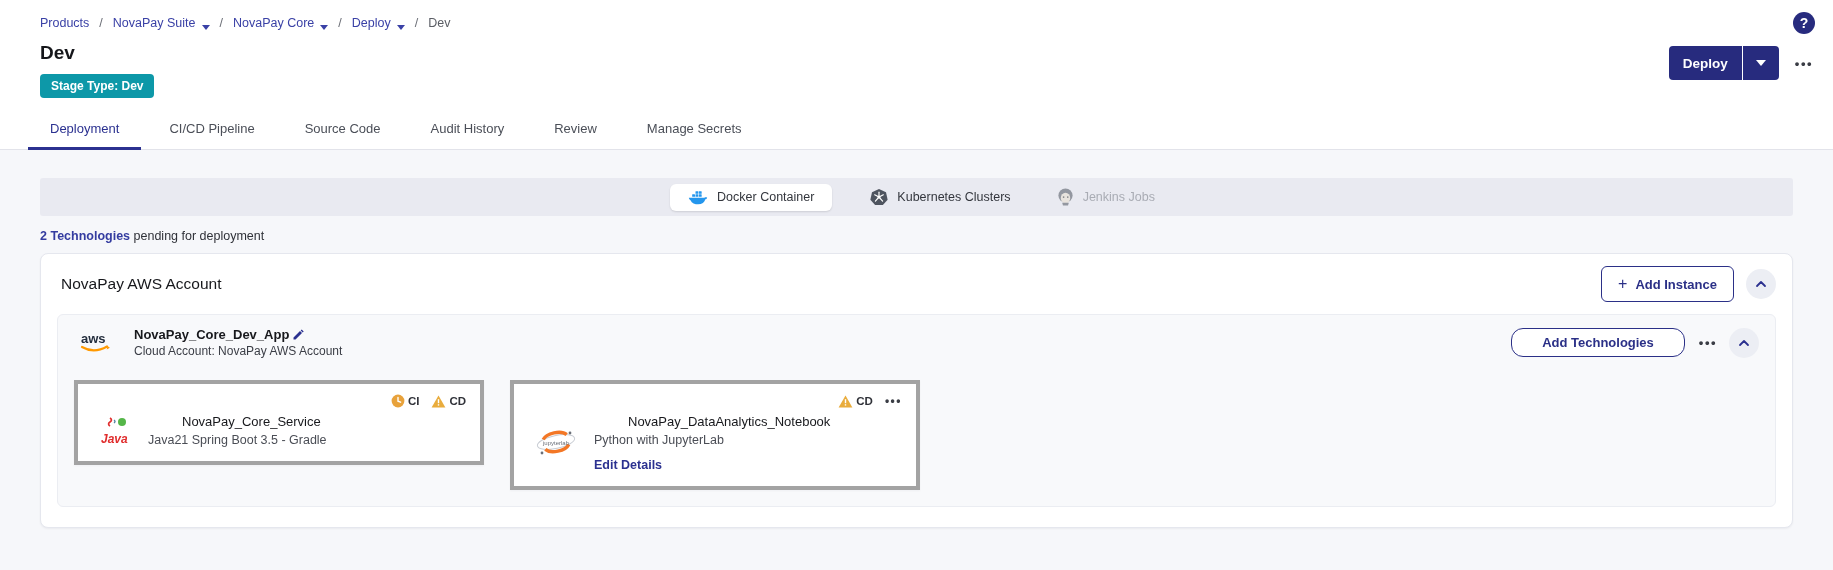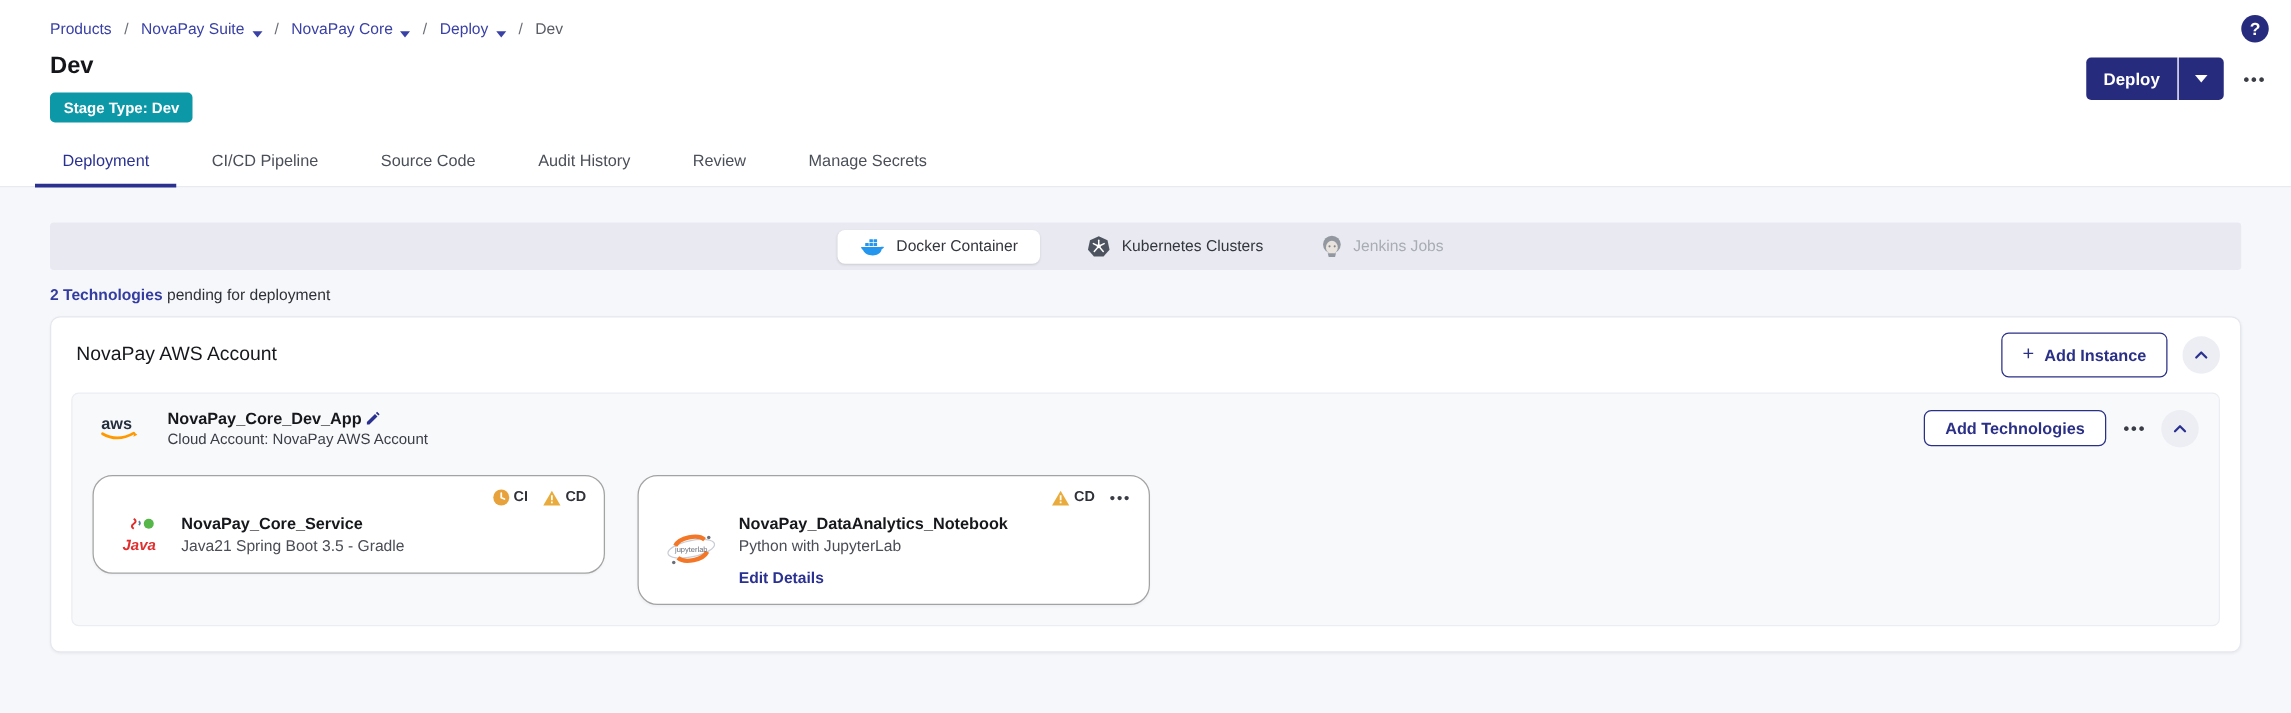--- a/index.html
+++ b/index.html
@@ -67,30 +67,30 @@
   .circle-btn { width:30px; height:30px; border-radius:50%; background:#ECEEF4; display:flex; align-items:center;
                 justify-content:center; cursor:pointer; }
 
   
   .instance-card { margin-top:12px; background:#F8F9FB; border:1px solid #EBEDF2; border-radius:6px; padding:12px 16px 16px; }
   .instance-head { display:flex; align-items:center; }
   .aws-icon { margin:0 18px 0 4px; }
   .instance-name { font-size:13px; font-weight:bold; color:#17181c; display:flex; align-items:center; gap:3px; }
   .instance-sub { font-size:12px; color:#3b3e46; margin-top:2px; }
   .pencil { cursor:pointer; }
-  .instance-head .btn-outline { padding:6px 16px; }
+  .instance-head .btn-outline { padding:6px 30px;border-radius:12px; }
 
   
   .cards-row { display:flex; gap:26px; margin-top:22px; align-items:flex-start; }
-  .tech-card { width:410px; background:#fff; border:1px solid #a3a3a3; border-radius:16px;
+  .tech-card { width:410px; background:#fff; border:4px solid #a3a3a3; border-radius:0;
                padding:9px 14px 14px; box-shadow:0 1px 2px rgba(20,22,40,.04); }
   .badge-row { display:flex; justify-content:flex-end; align-items:center; gap:12px; height:16px; }
   .badge { display:flex; align-items:center; gap:3px; font-size:11.5px; font-weight:bold; color:#2f3138; }
   .card-body { display:flex; align-items:center; gap:16px; margin-top:5px; padding-left:6px; }
-  .card-text .card-title { font-size:13px; font-weight:bold; color:#17181c; }
+  .card-text .card-title { font-size:13px; font-weight:normal; color:#17181c;margin-left:34px; }
   .card-text .card-sub { font-size:12.5px; color:#4a4d55; margin-top:4px; }
   .card-link { font-size:12.5px; font-weight:bold; color:#2B3190; margin-top:11px; cursor:pointer; }
   .card-dots { color:#3a3d45; font-size:12px; font-weight:bold; letter-spacing:1.5px; cursor:pointer; }
 
   .java-icon { position:relative; width:34px; height:32px; flex:0 0 auto; }
   .jl-icon { flex:0 0 auto; }
 </style>
 </head>
 <body>
 

